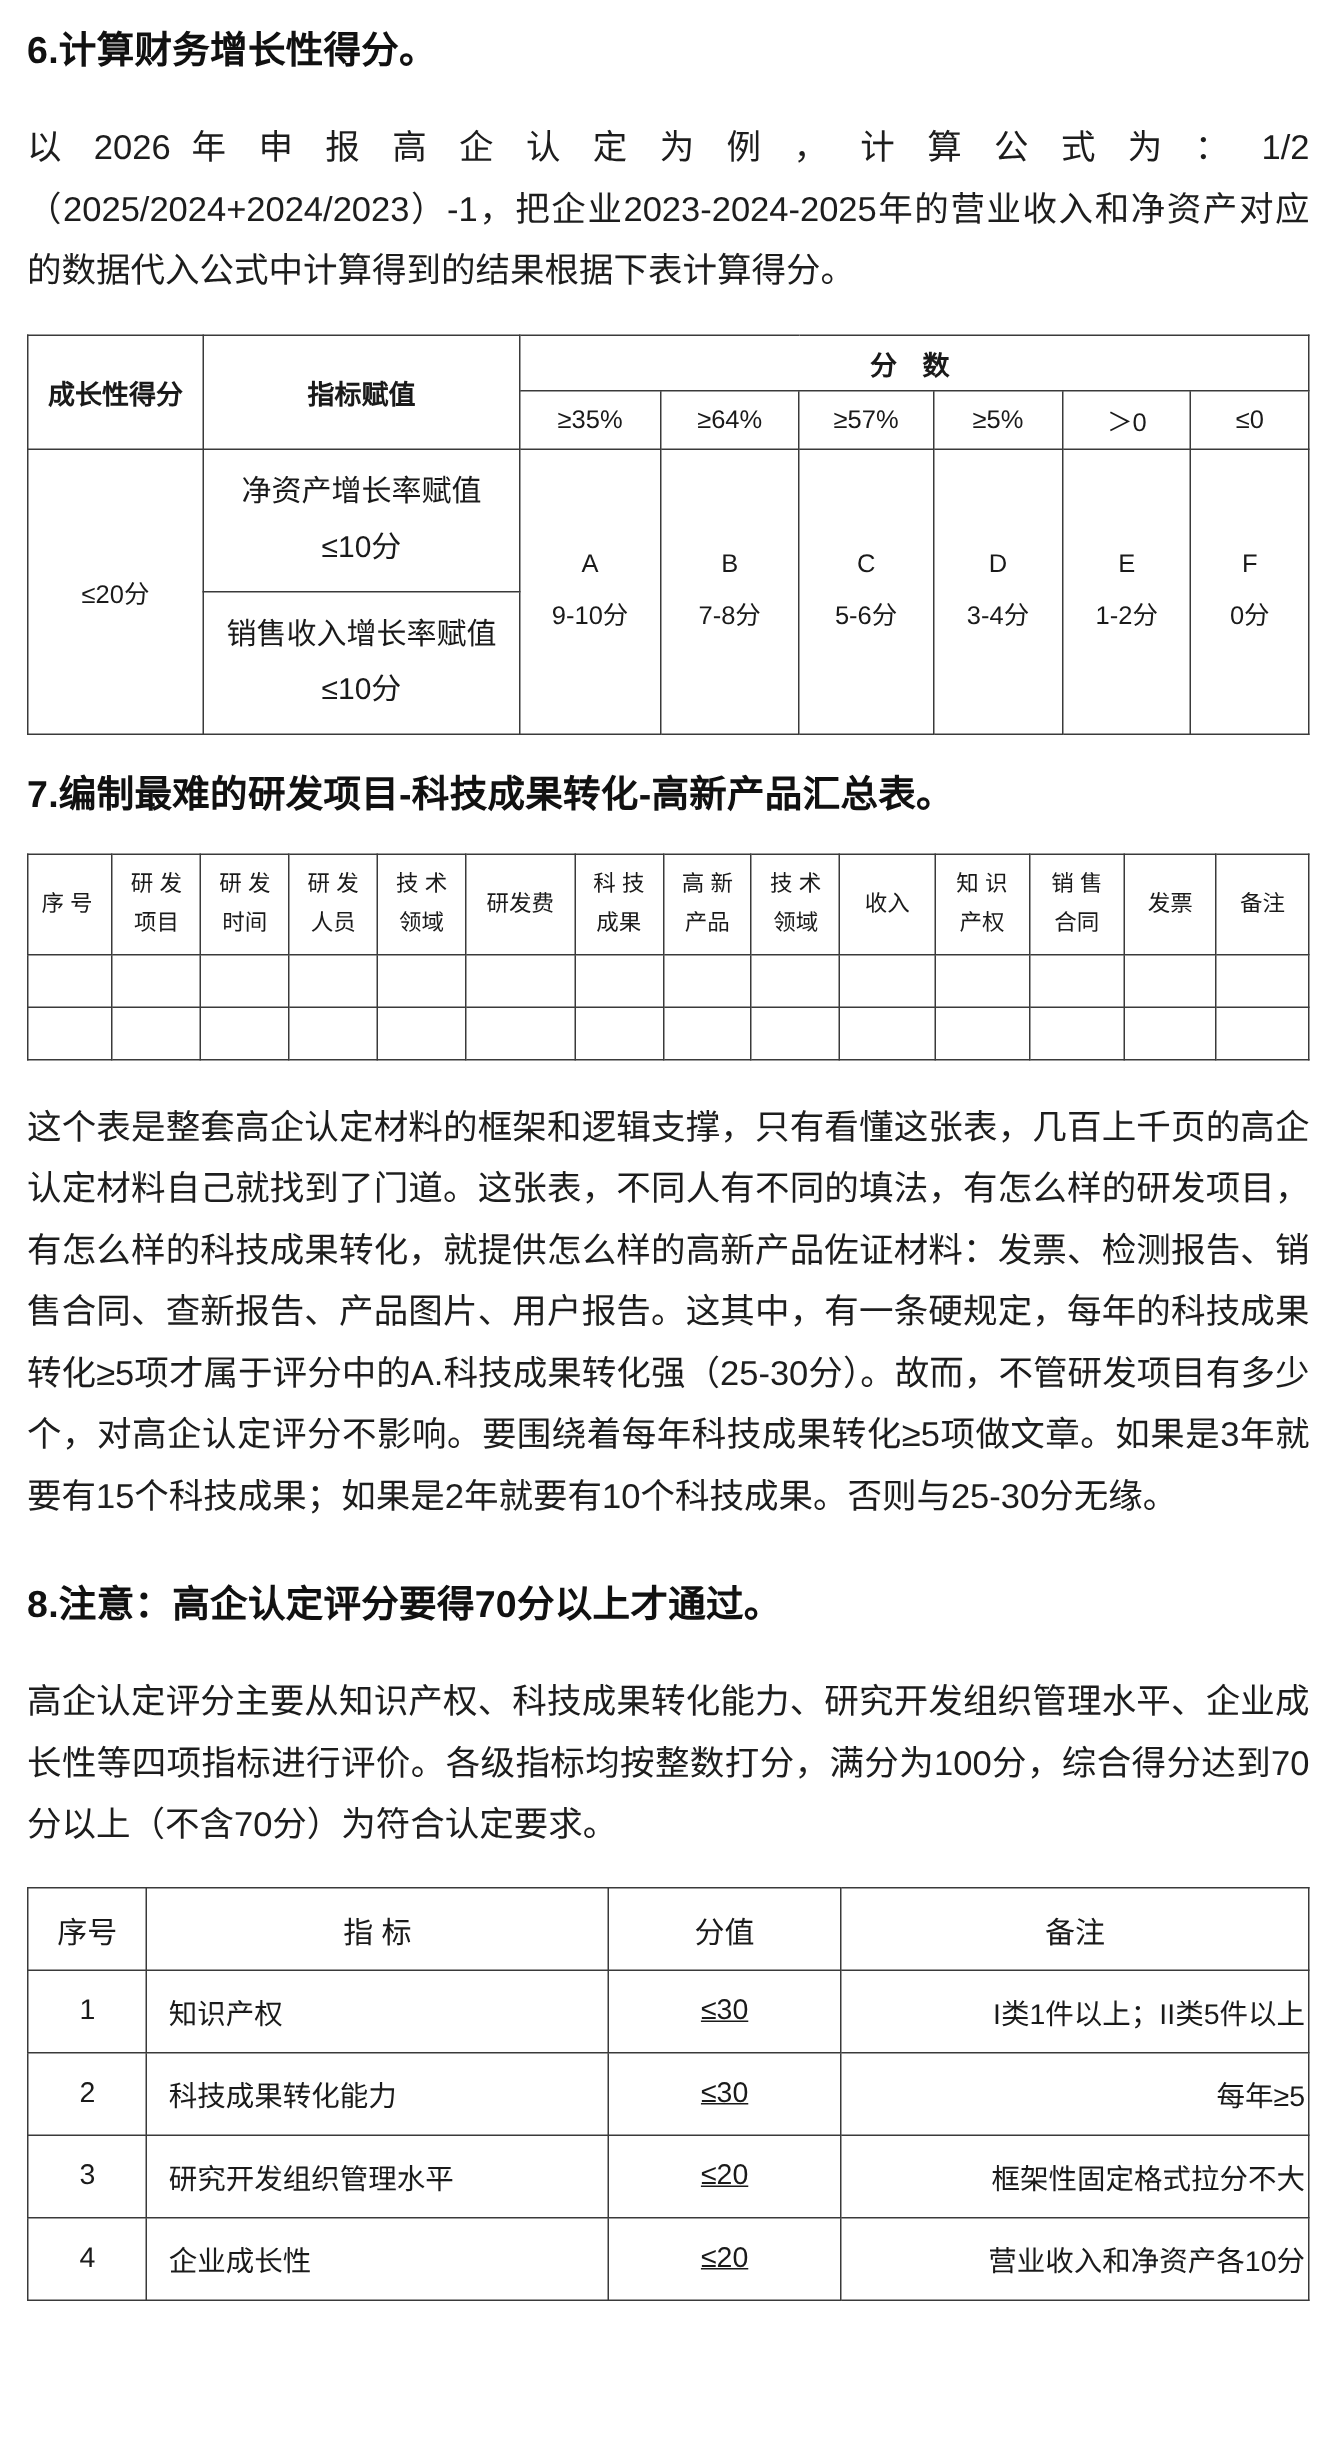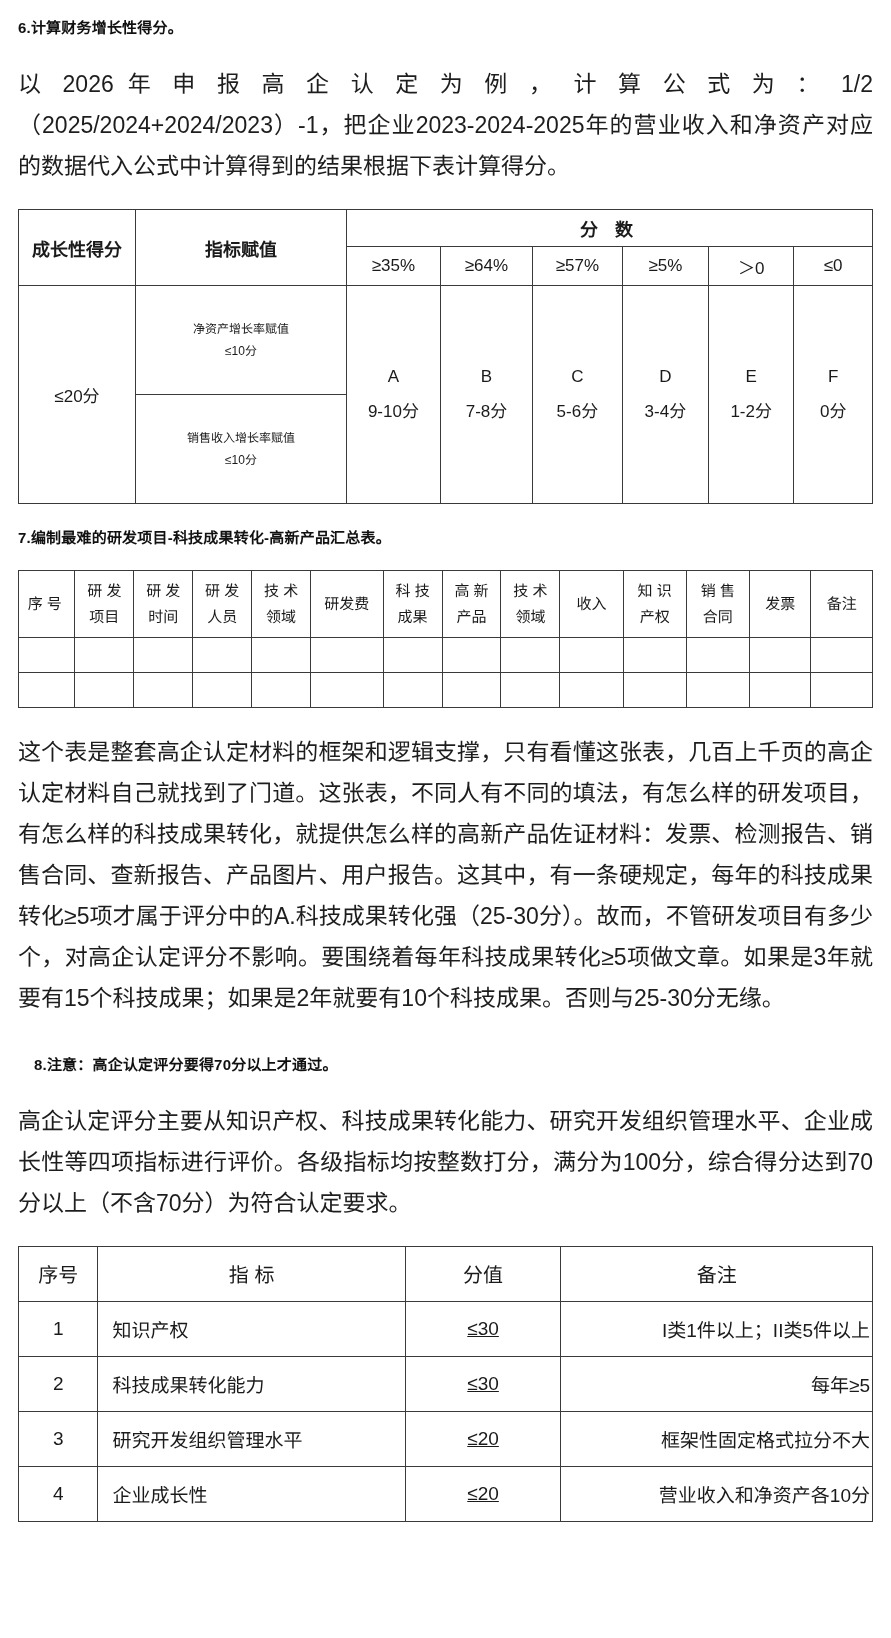--- a/index.html
+++ b/index.html
@@ -16,29 +16,29 @@
     -webkit-font-smoothing: antialiased;
   }
   .page {
     width: 891px;
     box-sizing: border-box;
     padding: 18px 18px 10px 18px;
   }
 
   
   .heading {
-    font-size: 15px;
+    font-size: 25px;
     font-weight: bold;
     line-height: 1.35;
     letter-spacing: 0.2px;
     color: #111111;
     margin: 0 0 26px 0;
   }
   .heading.sec7 { margin: 18px 0 22px 0; }
-  .heading.sec8 { margin: 36px 0 26px 16px; }
+  .heading.sec8 { margin: 36px 0 26px 0; }
 
   
   .para {
     font-size: 23px;
     line-height: 1.78;
     color: #1d1d1d;
     margin: 0 0 22px 0;
     text-align: justify;
     text-justify: inter-ideograph;
   }
@@ -80,24 +80,24 @@
     height: 28px;
   }
   .t-growth .sub {
     font-size: 17px;
     height: 30px;
   }
   .t-growth .leftcell {
     font-size: 17px;
   }
   .t-growth .assign {
-    font-size: 12px;
+    font-size: 20px;
     line-height: 1.85;
     height: 64px;
-    padding: 22px 4px;
+    padding: 10px 4px;
   }
   .t-growth .grade {
     font-size: 17px;
     line-height: 2.05;
     padding: 8px 2px;
   }
   .t-growth .grade .letter { display: block; }
   .t-growth .grade .pts { display: block; }
 
   

